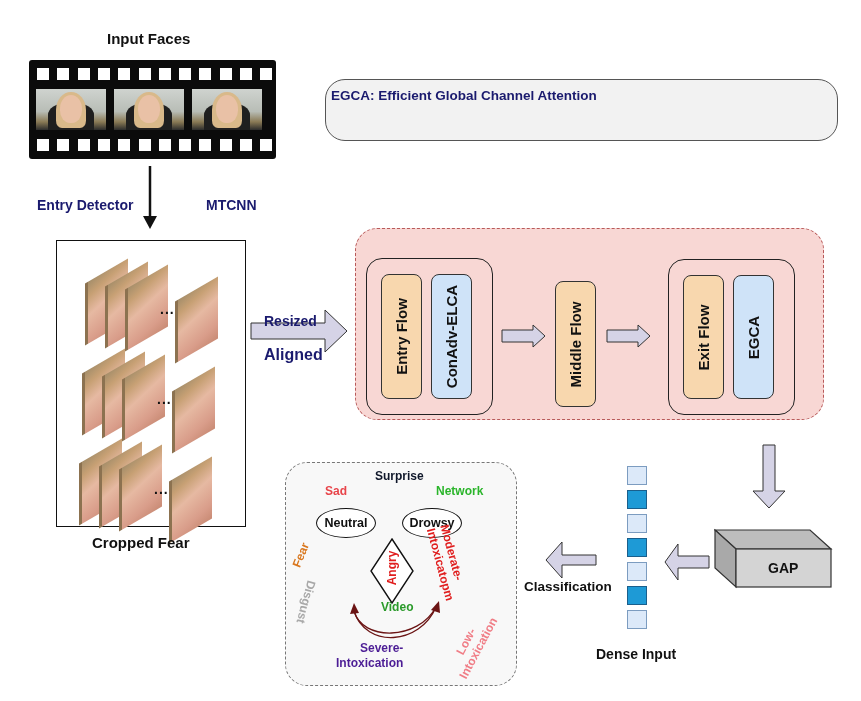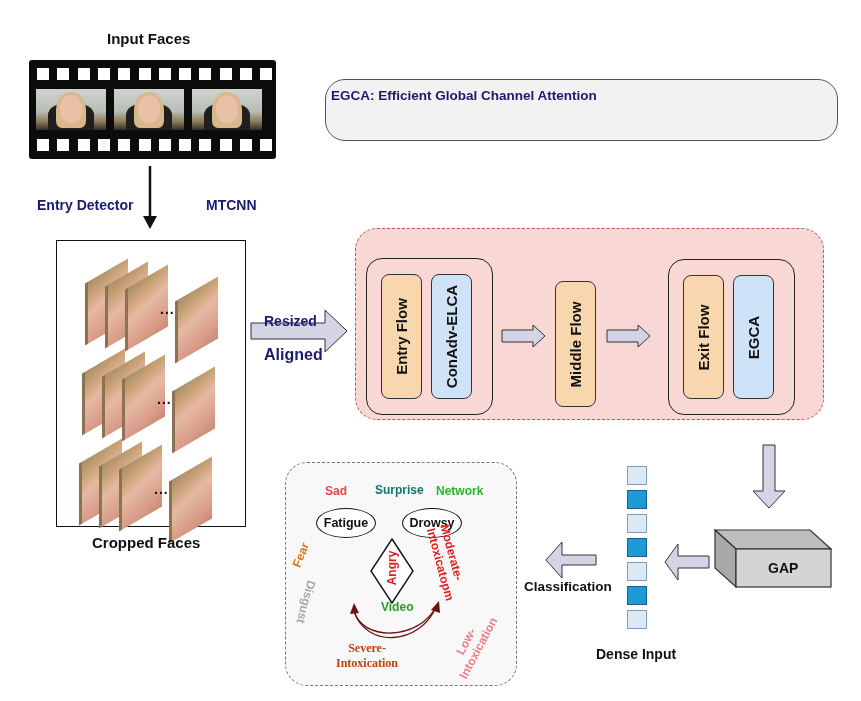--- a/index.html
+++ b/index.html
@@ -107,21 +107,21 @@
     <div class="cf" style="left: 45px; top: 123px;"></div>
     <div class="cf" style="left: 65px; top: 126px;"></div>
     <div class="cf" style="left: 115px; top: 138px;"></div>
     <div class="dots" style="left: 100px; top: 150px;">...</div>
     <div class="cf" style="left: 22px; top: 210px;"></div>
     <div class="cf" style="left: 42px; top: 213px;"></div>
     <div class="cf" style="left: 62px; top: 216px;"></div>
     <div class="cf" style="left: 112px; top: 228px;"></div>
     <div class="dots" style="left: 97px; top: 240px;">...</div>
   </div>
-<div class="abs txt title-black" style="left:92px;top:534px;">Cropped Faces</div>
+<div class="abs txt title-black" style="left:92px;top:534px;">Cropped Fear</div>
 
 <svg class="abs" style="left:250px;top:309px;" width="100" height="44">
   <polygon points="1,14 75,14 75,1 97,22 75,43 75,30 1,30" fill="#d5d3e6" stroke="#333" stroke-width="1"></polygon>
 </svg>
 <div class="abs txt navy" style="left:264px;top:313px;font-size:14px;">Resized</div>
 <div class="abs txt navy" style="left:264px;top:346px;font-size:16px;">Aligned</div>
 
 <div class="abs" id="net">
 
   <div class="group" style="left:10px;top:29px;width:125px;height:155px;">
@@ -180,24 +180,24 @@
     <div class="cell light" style="top: 610px;"></div>
   </div>
 <div class="abs txt title-black" style="left:596px;top:646px;font-size:14px;">Dense Input</div>
 
 <svg class="abs" style="left:545px;top:540px;" width="52" height="40">
   <polygon points="51,15 17,15 17,2 1,20 17,38 17,25 51,25" fill="#d5d3e6" stroke="#333" stroke-width="1"></polygon>
 </svg>
 <div class="abs txt" style="left:524px;top:579px;font-size:13.5px;color:#111;">Classification</div>
 
 <div class="abs" id="cls">
-  <div class="cl" style="left:89px;top:20px;color:#0f766e;">Surprise</div>
+  <div class="cl" style="left:89px;top:6px;color:#0f172a;">Surprise</div>
   <div class="cl" style="left:39px;top:21px;color:#e8444a;">Sad</div>
   <div class="cl" style="left:150px;top:21px;color:#2bb52b;">Network</div>
-  <div class="oval" style="left:30px;top:45px;width:58px;height:28px;">Fatigue</div>
+  <div class="oval" style="left:30px;top:45px;width:58px;height:28px;">Neutral</div>
   <div class="oval" style="left:100px;top:45px;width:58px;height:28px;margin-left:16px;">Drowsy</div>
   <div class="cl" style="left:2px;top:85px;color:#d9771e;transform:rotate(-68deg);">Fear</div>
 
   <svg class="abs" style="left:84px;top:75px;" width="44" height="66">
     <polygon points="22,1 43,33 22,65 1,33" fill="#fff" stroke="#111" stroke-width="1.4"></polygon>
   </svg>
   <div class="cl" style="left:89px;top:98px;color:#e01e1e;transform:rotate(-90deg);">Angry</div>
 
   <div class="cl" style="left:165px;top:60px;color:#e01e1e;transform:rotate(75deg);transform-origin:left top;">
     <div>Moderate-</div>
@@ -213,17 +213,17 @@
     <path d="M6,10 C18,48 72,44 88,6" fill="none" stroke="#6b1414" stroke-width="1.3"></path>
     <polygon points="2,13 6,2 11,12" fill="#6b1414"></polygon>
     <polygon points="83,9 91,0 92,12" fill="#6b1414"></polygon>
   </svg>
 
   <div class="cl" style="left:158px;top:205px;color:#f07d86;transform:rotate(-62deg);transform-origin:left top;text-align:center;">
     <div>Low-</div>
     <div>Intoxication</div>
   </div>
 
-  <div class="cl" style="left:50px;top:178px;color:#c2410c;text-align:center;line-height:15px;font-family:Liberation Serif, serif;">
+  <div class="cl" style="left:50px;top:178px;color:#4c1d95;text-align:right;line-height:15px;">
     <div>Severe-</div>
     <div>Intoxication</div>
   </div>
 </div>
 
 </body></html>

